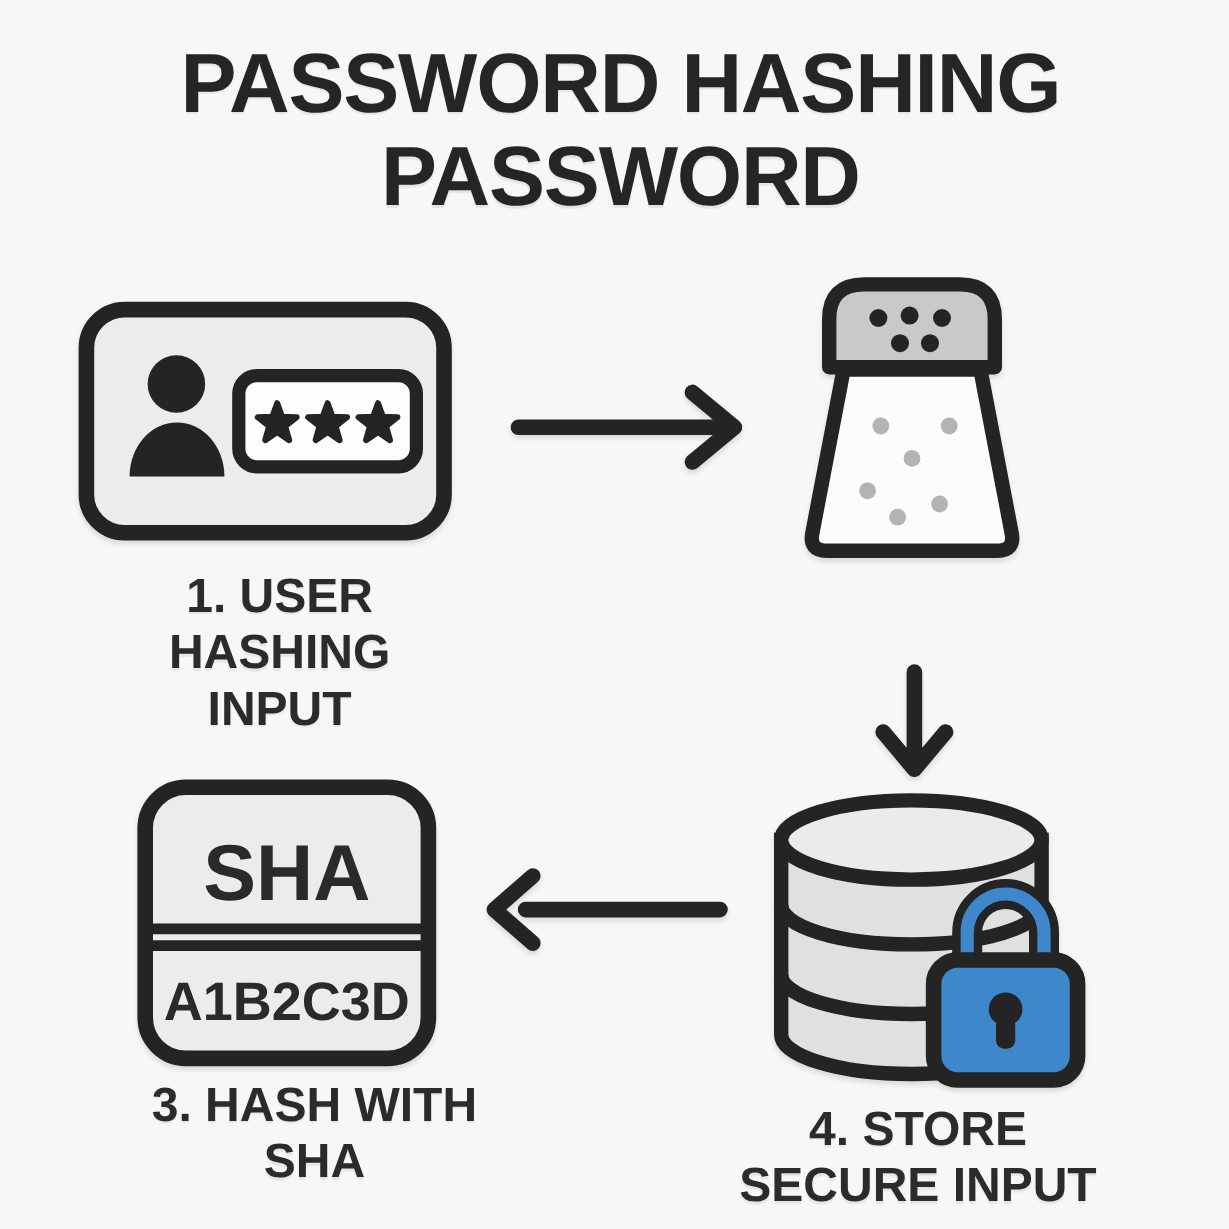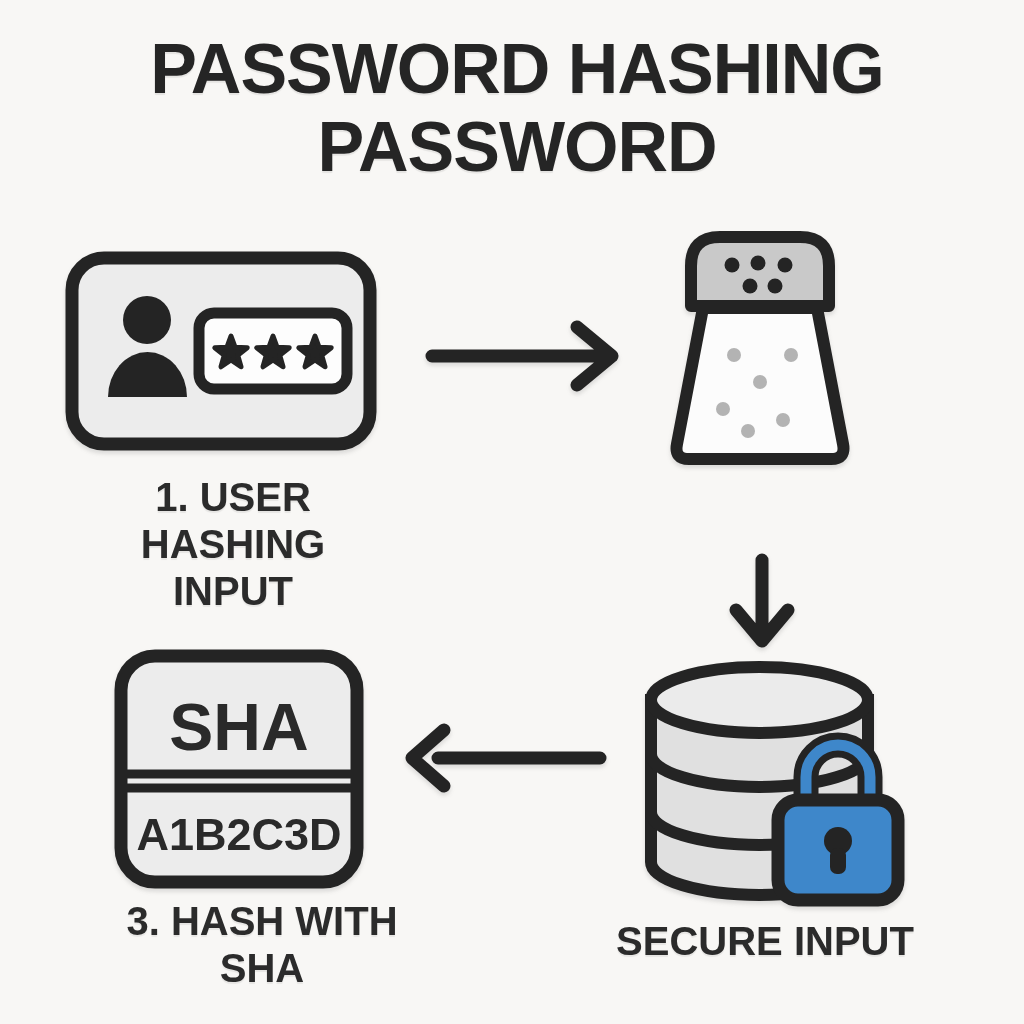--- a/index.html
+++ b/index.html
@@ -135,16 +135,17 @@
     <span>INPUT</span>
   </div>
 
 
   <div class="step-label label-3">
     <span>3. HASH WITH</span>
     <span>SHA</span>
   </div>
 
   <div class="step-label label-4">
+    <span>4. STORE</span>
     <span>SECURE INPUT</span>
   </div>
 
 </div>
 
 </body></html>

